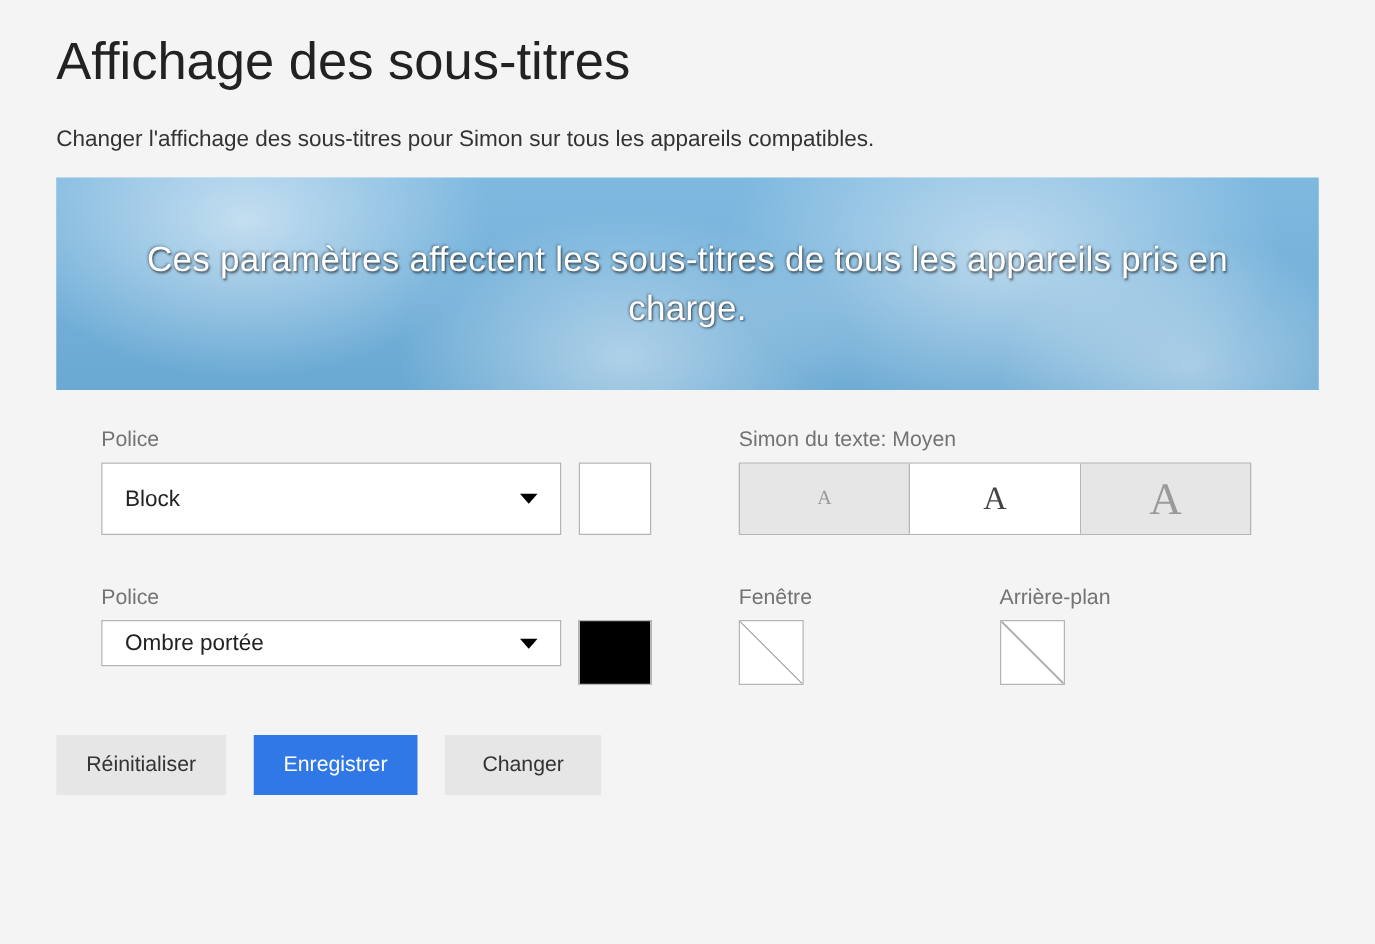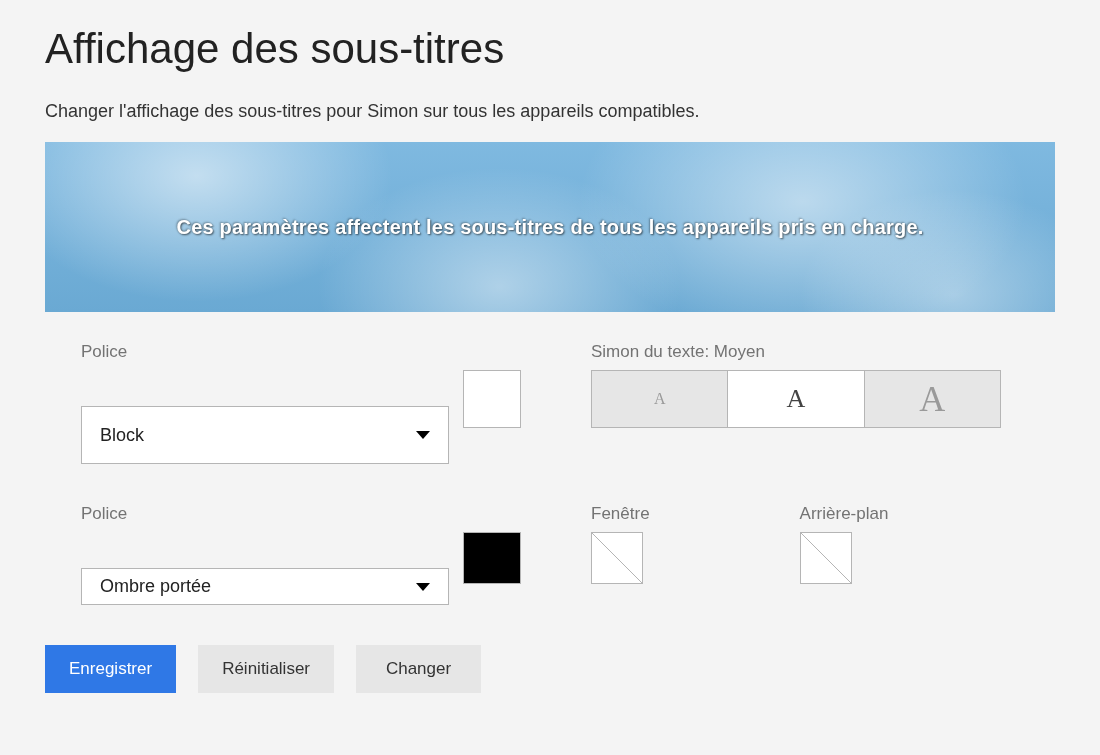--- a/index.html
+++ b/index.html
@@ -32,22 +32,22 @@
         radial-gradient(ellipse 220px 150px at 90% 90%, rgba(255,255,255,0.4), transparent 70%),
         linear-gradient(180deg, #7fb9e0 0%, #6aa9d3 100%);
       display: flex;
       align-items: center;
       justify-content: center;
       padding: 0 70px;
       margin-bottom: 30px;
     }
     .preview-text {
       color: #fff;
-      font-size: 20px;
-      font-weight: 700;
+      font-size: 28px;
+      font-weight: 400;
       text-align: center;
       line-height: 1.4;
       text-shadow: 1px 1px 2px rgba(0,0,0,0.6), -1px -1px 2px rgba(0,0,0,0.3);
       letter-spacing: 0.2px;
     }
     .row {
       display: flex;
       gap: 70px;
       margin-bottom: 40px;
       padding-left: 36px;
@@ -70,21 +70,20 @@
       height: 58px;
       background: #fff;
       border: 1px solid #b5b5b5;
       display: flex;
       align-items: center;
       justify-content: space-between;
       padding: 0 18px;
       font-size: 18px;
       color: #222;
       cursor: pointer;
-      margin-top: 36px;
     }
     .caret {
       width: 0; height: 0;
       border-left: 7px solid transparent;
       border-right: 7px solid transparent;
       border-top: 8px solid #000;
     }
     .color-swatch {
       width: 58px; height: 58px;
       border: 1px solid #b5b5b5;
@@ -204,16 +203,16 @@
       </div>
       <div>
         <span class="field-label">Arrière-plan</span>
         <div class="none-swatch"></div>
       </div>
     </div>
   </div>
 </div>
 
 <div class="buttons">
+  <button class="btn btn-secondary">Réinitialiser</button>
   <button class="btn btn-primary">Enregistrer</button>
-  <button class="btn btn-secondary">Réinitialiser</button>
   <button class="btn btn-secondary">Changer</button>
 </div>
 
 </body></html>

